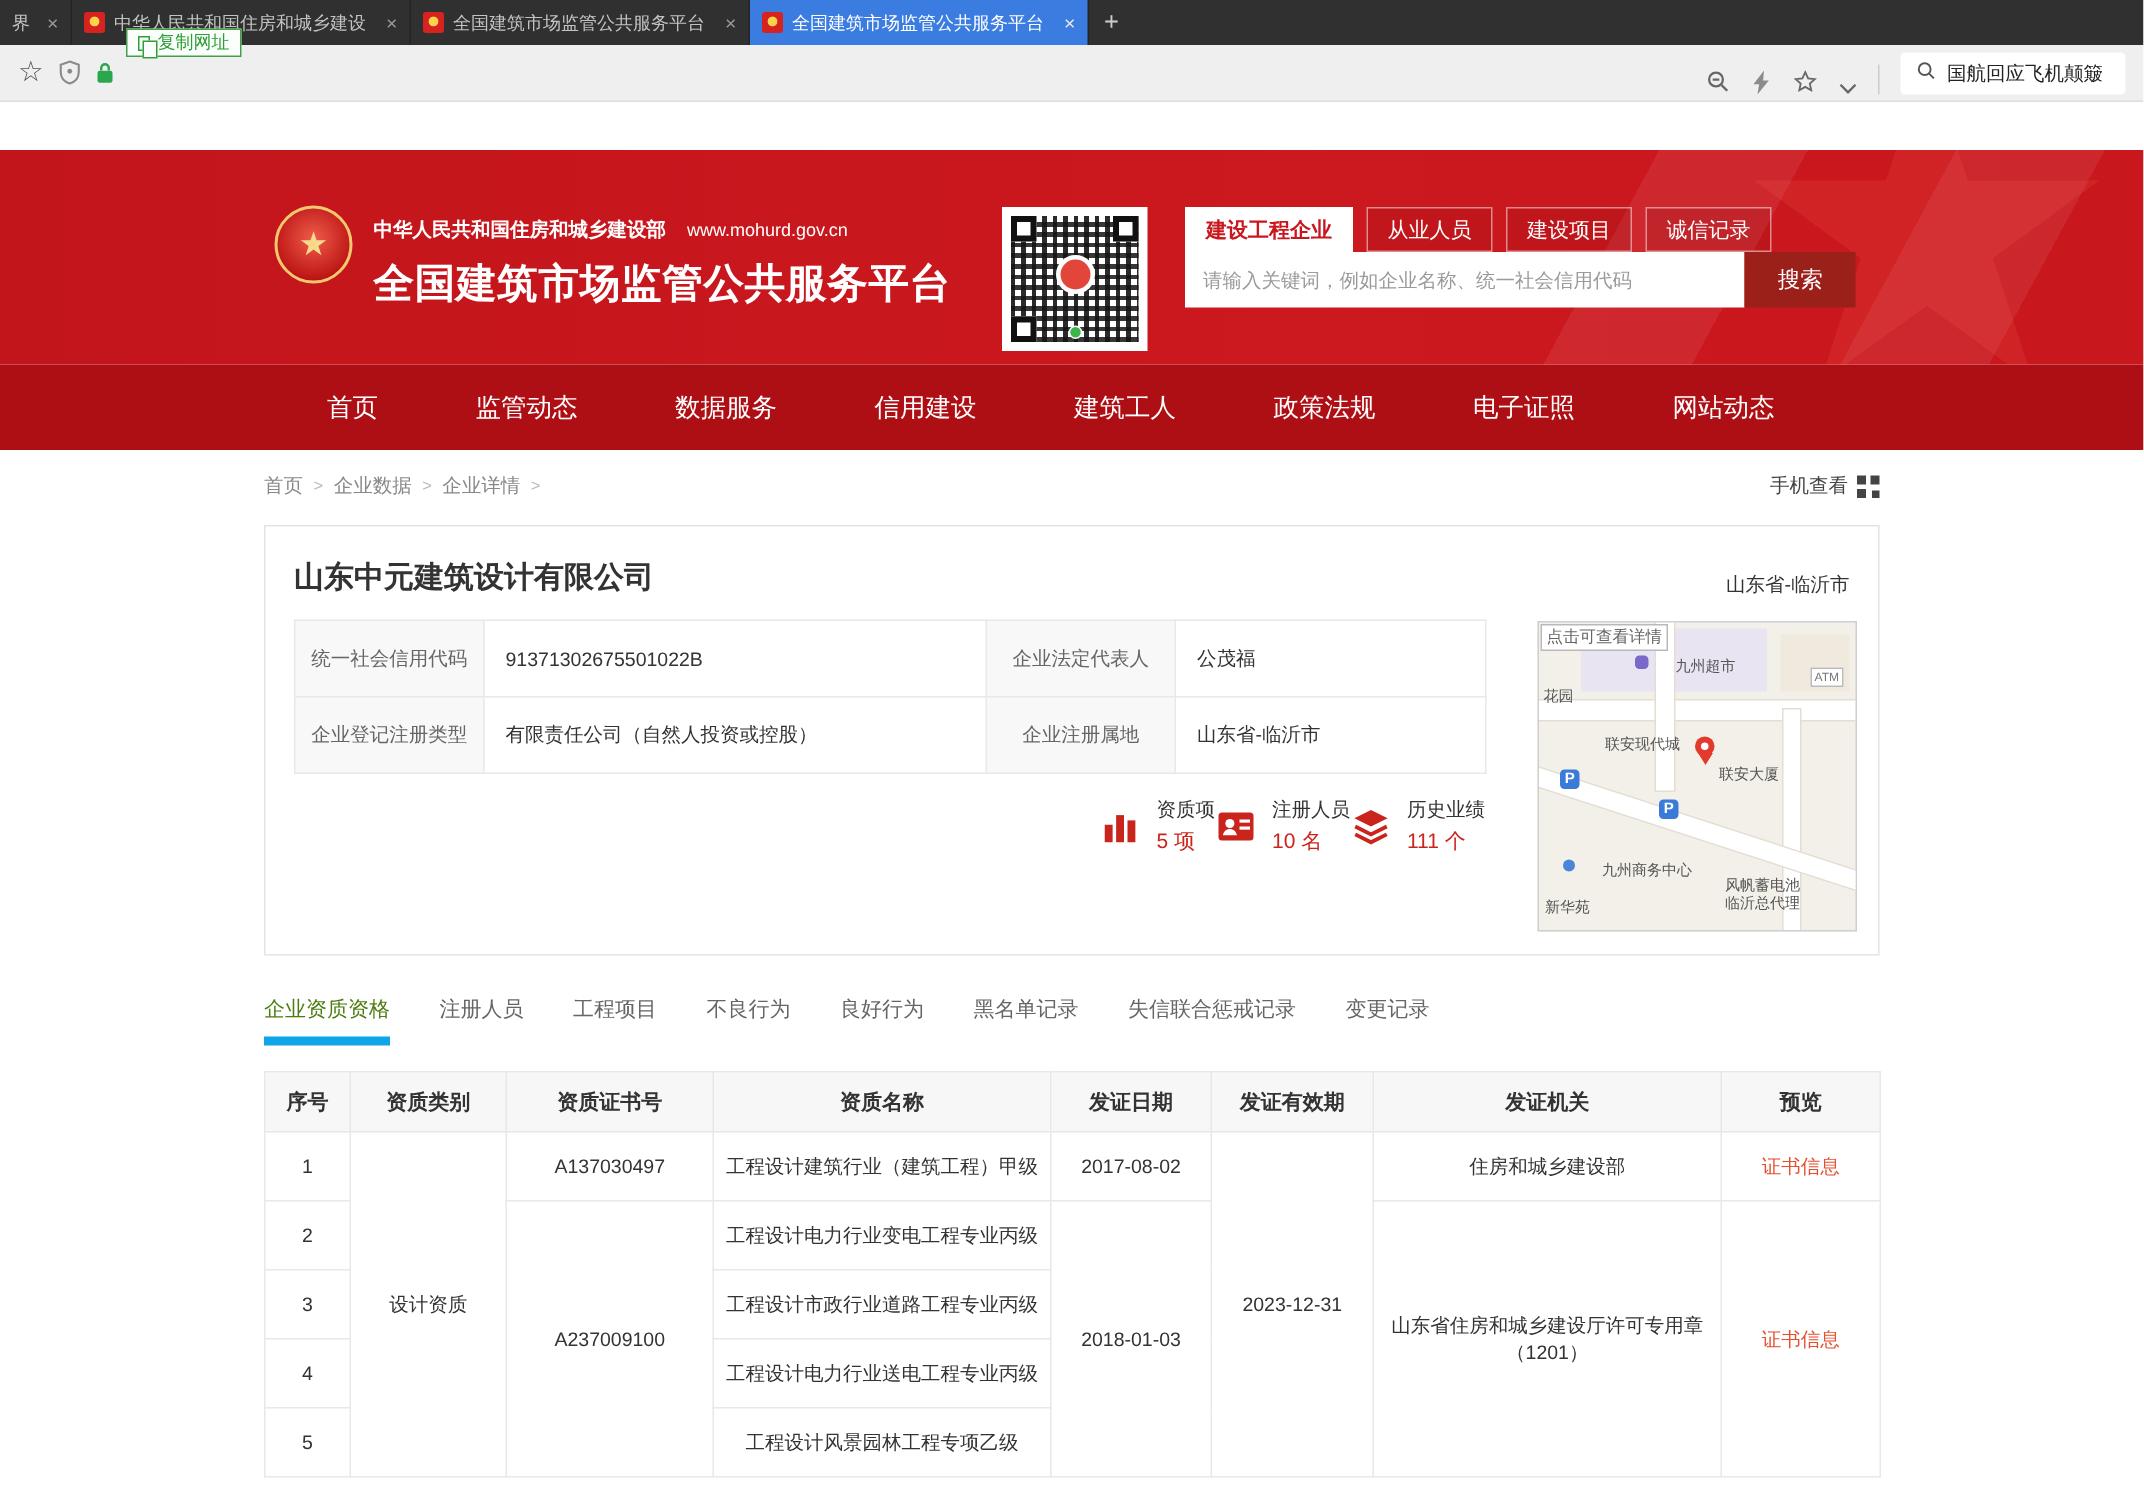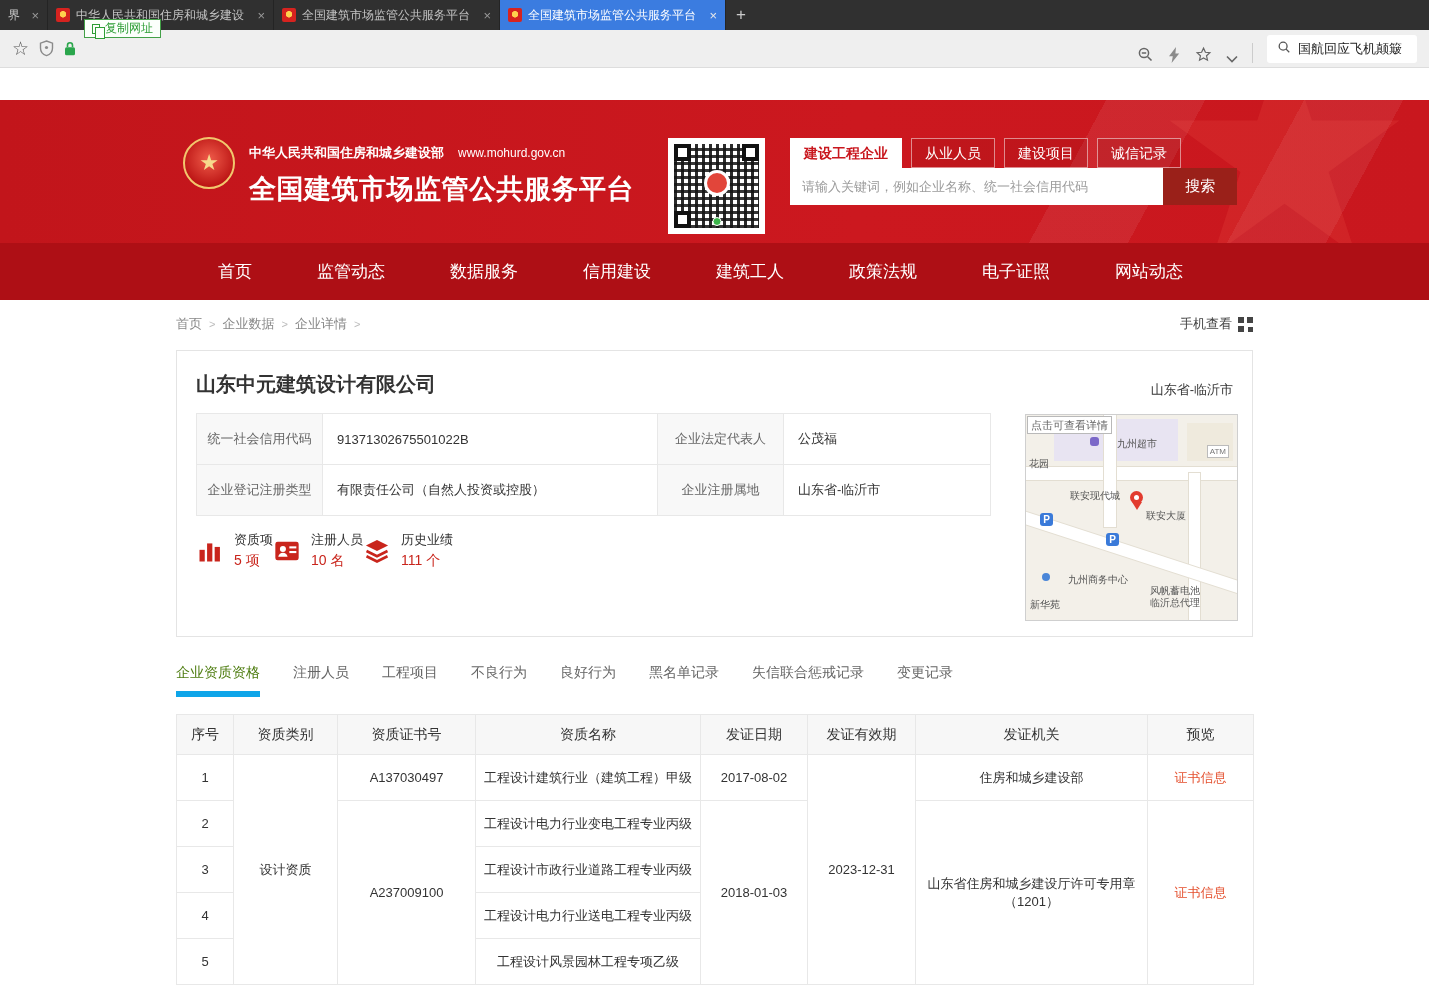--- a/index.html
+++ b/index.html
@@ -81,21 +81,21 @@
                linear-gradient(#444,#444) 0 100%/6px 6px no-repeat,
                linear-gradient(#444,#444) 100% 100%/5px 5px no-repeat}
 
   .company-card{margin-top:17px;border:1px solid #e4e4e4;height:287px;position:relative;padding:20px 19px}
   .company-name{font-size:20px;font-weight:bold;color:#333}
   .company-region{position:absolute;right:19px;top:30px;font-size:13px;color:#333}
   .info-table{margin-top:15px;border-collapse:collapse;table-layout:fixed;width:794px}
   .info-table td{border:1px solid #e8e8e8;height:51px;font-size:13px;color:#333;padding:0 14px}
   .info-table td.lbl{background:#f8f8f8;color:#666;text-align:center;padding:0 6px}
 
-  .stats{width:794px;display:flex;justify-content:flex-start;align-items:center;margin-top:15px}
+  .stats{width:794px;display:flex;justify-content:flex-end;align-items:center;margin-top:15px}
   .stat{display:flex;align-items:center;gap:10px;cursor:pointer}
   .stat-text{display:flex;flex-direction:column;gap:3px}
   .stat-label{font-size:13px;color:#333}
   .stat-value{font-size:14px;color:#c9251c}
 
   
   .map{position:absolute;right:14px;top:63px;width:213px;height:207px;background:#f3f0e9;border:1px solid #cfcfcf;overflow:hidden;cursor:pointer}
   .map-tip{position:absolute;left:1px;top:1px;background:#fff;border:1px solid #b9b9b9;font-size:11px;color:#666;padding:0 3px;line-height:16px;z-index:6;white-space:nowrap}
   .block{position:absolute;background:#e8e4f2}
   .b1{left:28px;top:4px;width:124px;height:42px}
@@ -114,21 +114,21 @@
   .pin::before{content:"";position:absolute;left:4px;top:4px;width:5px;height:5px;border-radius:50%;background:#fff}
   .two-line{text-align:center;line-height:12px;display:block}
 
   
   .detail-tabs{display:flex;gap:33px;margin-top:27px}
   .dtab{font-size:14px;color:#666;padding-bottom:9px;cursor:pointer}
   .dtab.active{color:#4d7c0f;border-bottom:6px solid #0ea5e9}
 
   
   .qual-table{margin-top:17px;border-collapse:collapse;table-layout:fixed;width:1077px}
-  .qual-table th{background:#f7f7f7;border:1px solid #e8e8e8;height:40px;font-size:14px;color:#333;font-weight:normal;padding:2px}
+  .qual-table th{background:#f7f7f7;border:1px solid #e8e8e8;height:40px;font-size:14px;color:#333;font-weight:bold;padding:2px}
   .qual-table td{border:1px solid #e8e8e8;height:46px;font-size:13px;color:#333;text-align:center;padding:4px 8px}
   .cert-link{color:#e4502e;cursor:pointer}
   .pre-wrap{white-space:pre-line}
 </style>
 </head>
 <body>
 
 <div class="chrome">
   <div class="tabstrip">
     <div class="tab partial">

